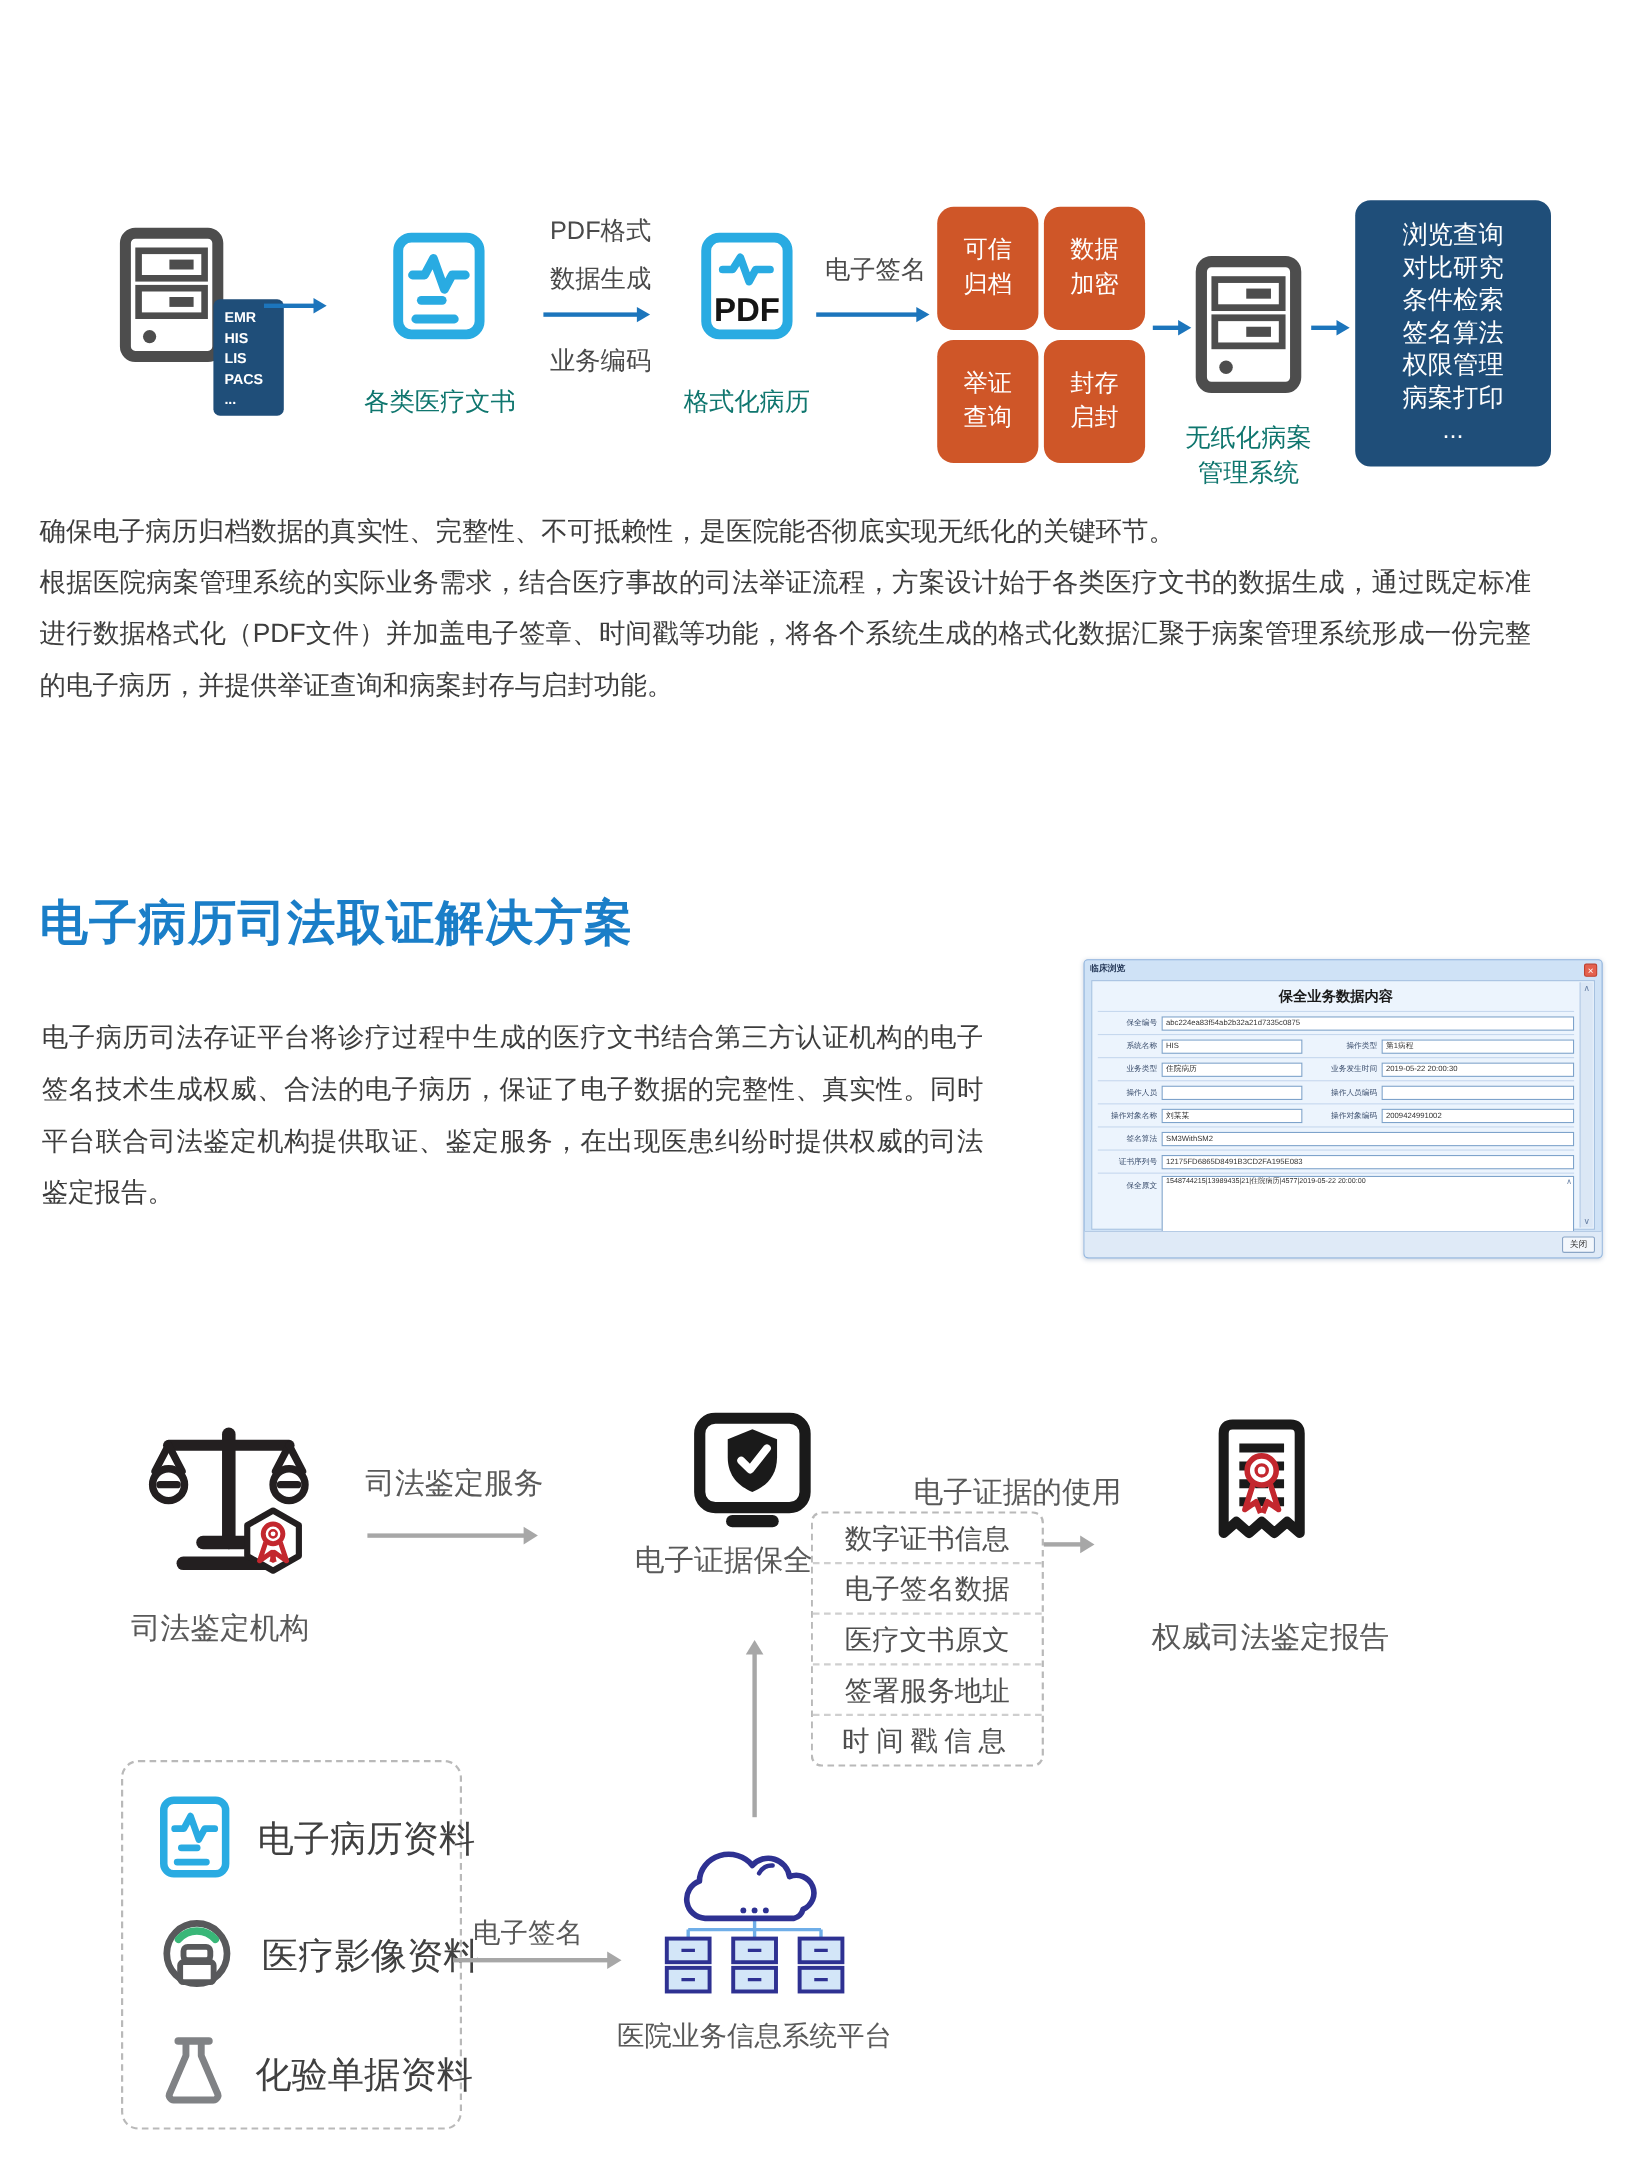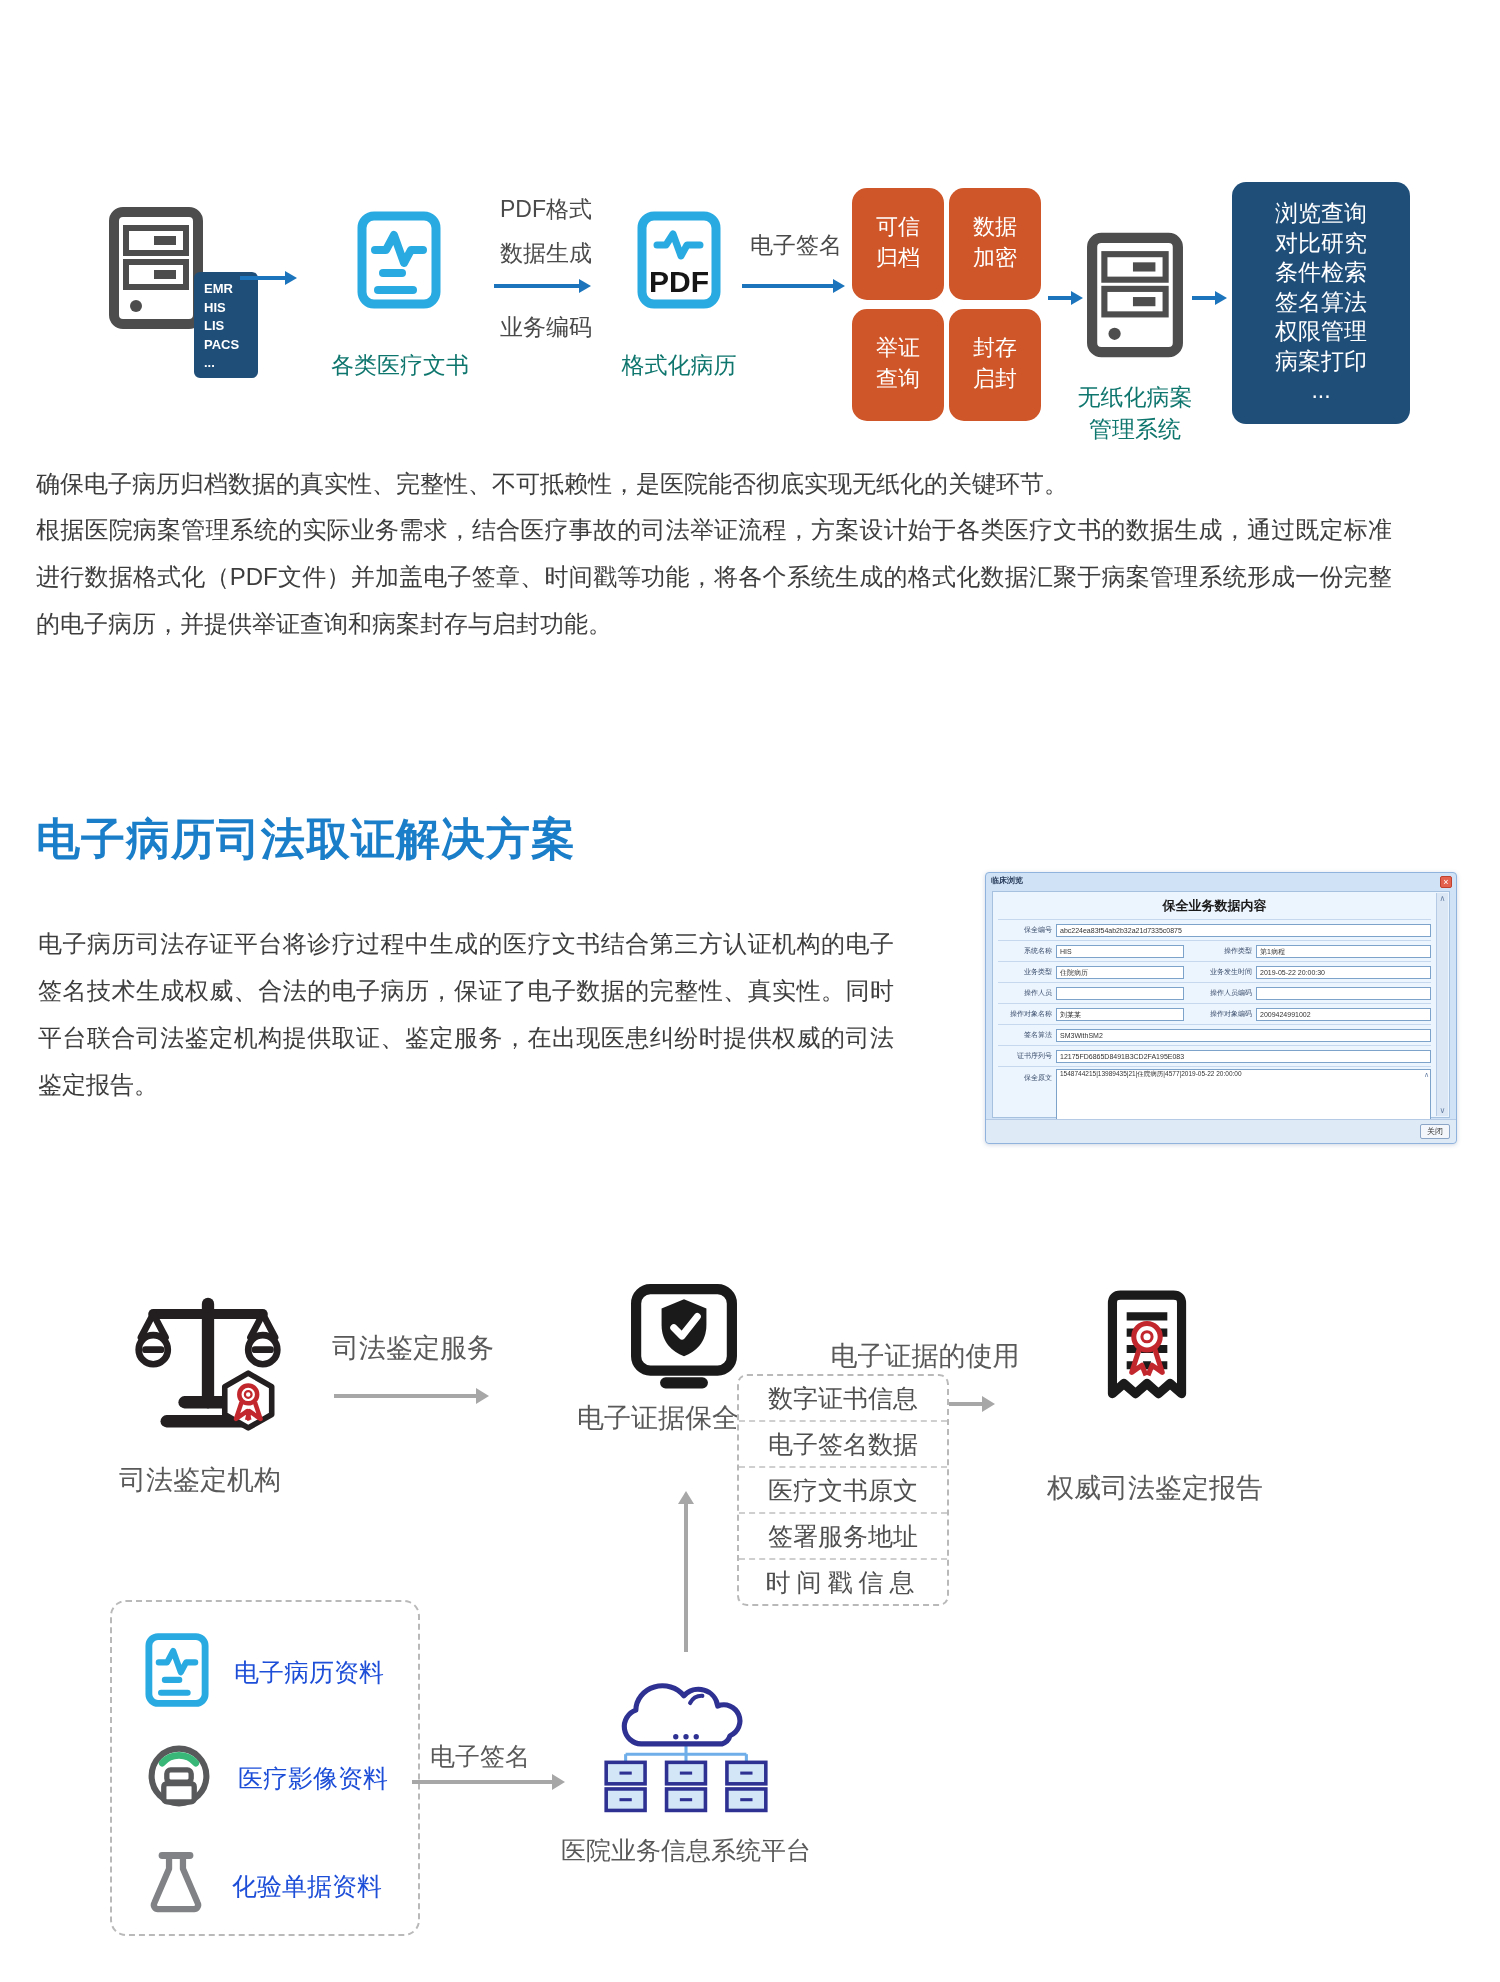--- a/index.html
+++ b/index.html
@@ -36,21 +36,21 @@
   .stack-box { width:212px; height:232px; border:2px dashed #b9b9b9; border-radius:10px;
     display:flex; flex-direction:column; background:#fff; }
   .stack-cell { flex:1; display:flex; align-items:center; justify-content:center;
     font-size:25px; color:#4f4f4f; border-top:2px dashed #cfcfcf; white-space:nowrap; }
   .stack-cell:first-child { border-top:none; }
   .stack-cell:last-child { letter-spacing:6px; }
 
   
   .mat-box { width:310px; height:336px; border:2px dashed #b9b9b9; border-radius:16px; }
   .mat-row { position:absolute; left:32px; display:flex; align-items:center; gap:24px; height:84px; }
-  .mat-row .lbl { font-size:25px; color:#1d4ed8; white-space:nowrap; }
+  .mat-row .lbl { font-size:33px; color:#404040; white-space:nowrap; }
   .diag-lbl { font-size:27px; color:#595959; text-align:center; white-space:nowrap; }
   .diag-lbl2 { font-size:25px; color:#595959; text-align:center; white-space:nowrap; }
 
   
   .dialog { width:472px; height:272px; background:#cfe2f6; border:1px solid #8fb3dd;
     border-radius:4px; box-shadow:0 1px 4px rgba(60,90,140,.25); }
   .dlg-titlebar { height:17px; padding:2px 5px; font-size:8px; font-weight:bold; color:#2a3d5c; }
   .dlg-close { position:absolute; right:4px; top:3px; width:12px; height:12px; background:#e4614e;
     border:1px solid #c0402e; border-radius:2px; color:#fff; font-size:9px; line-height:10px; text-align:center; }
   .dlg-body { position:absolute; left:6px; right:6px; top:18px; bottom:25px;

